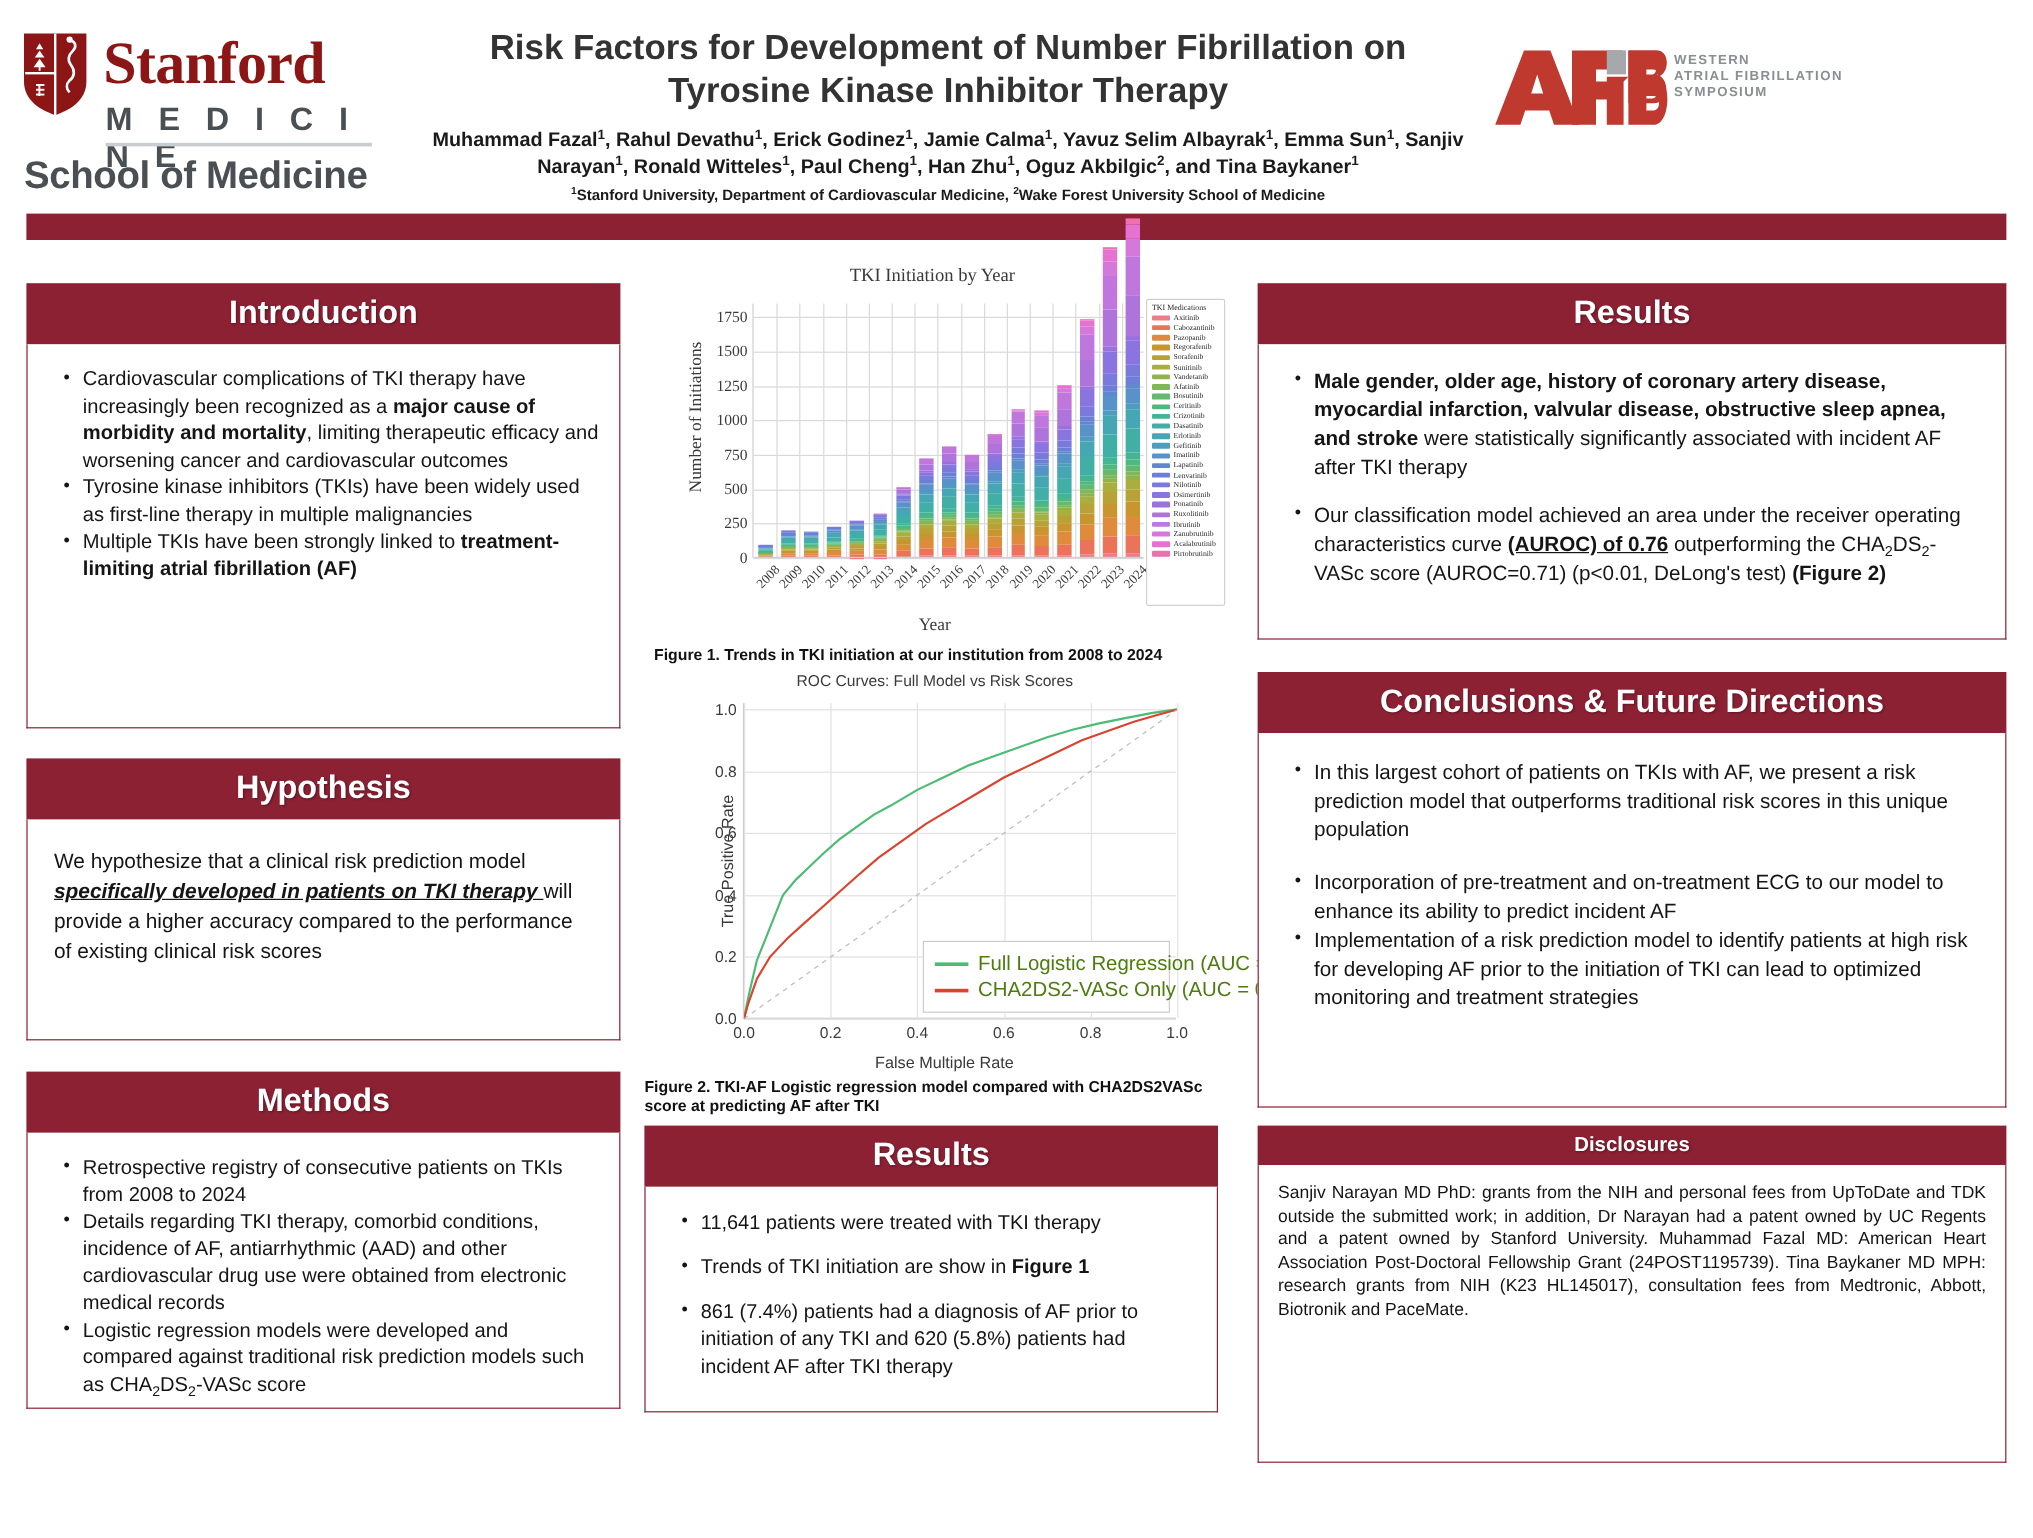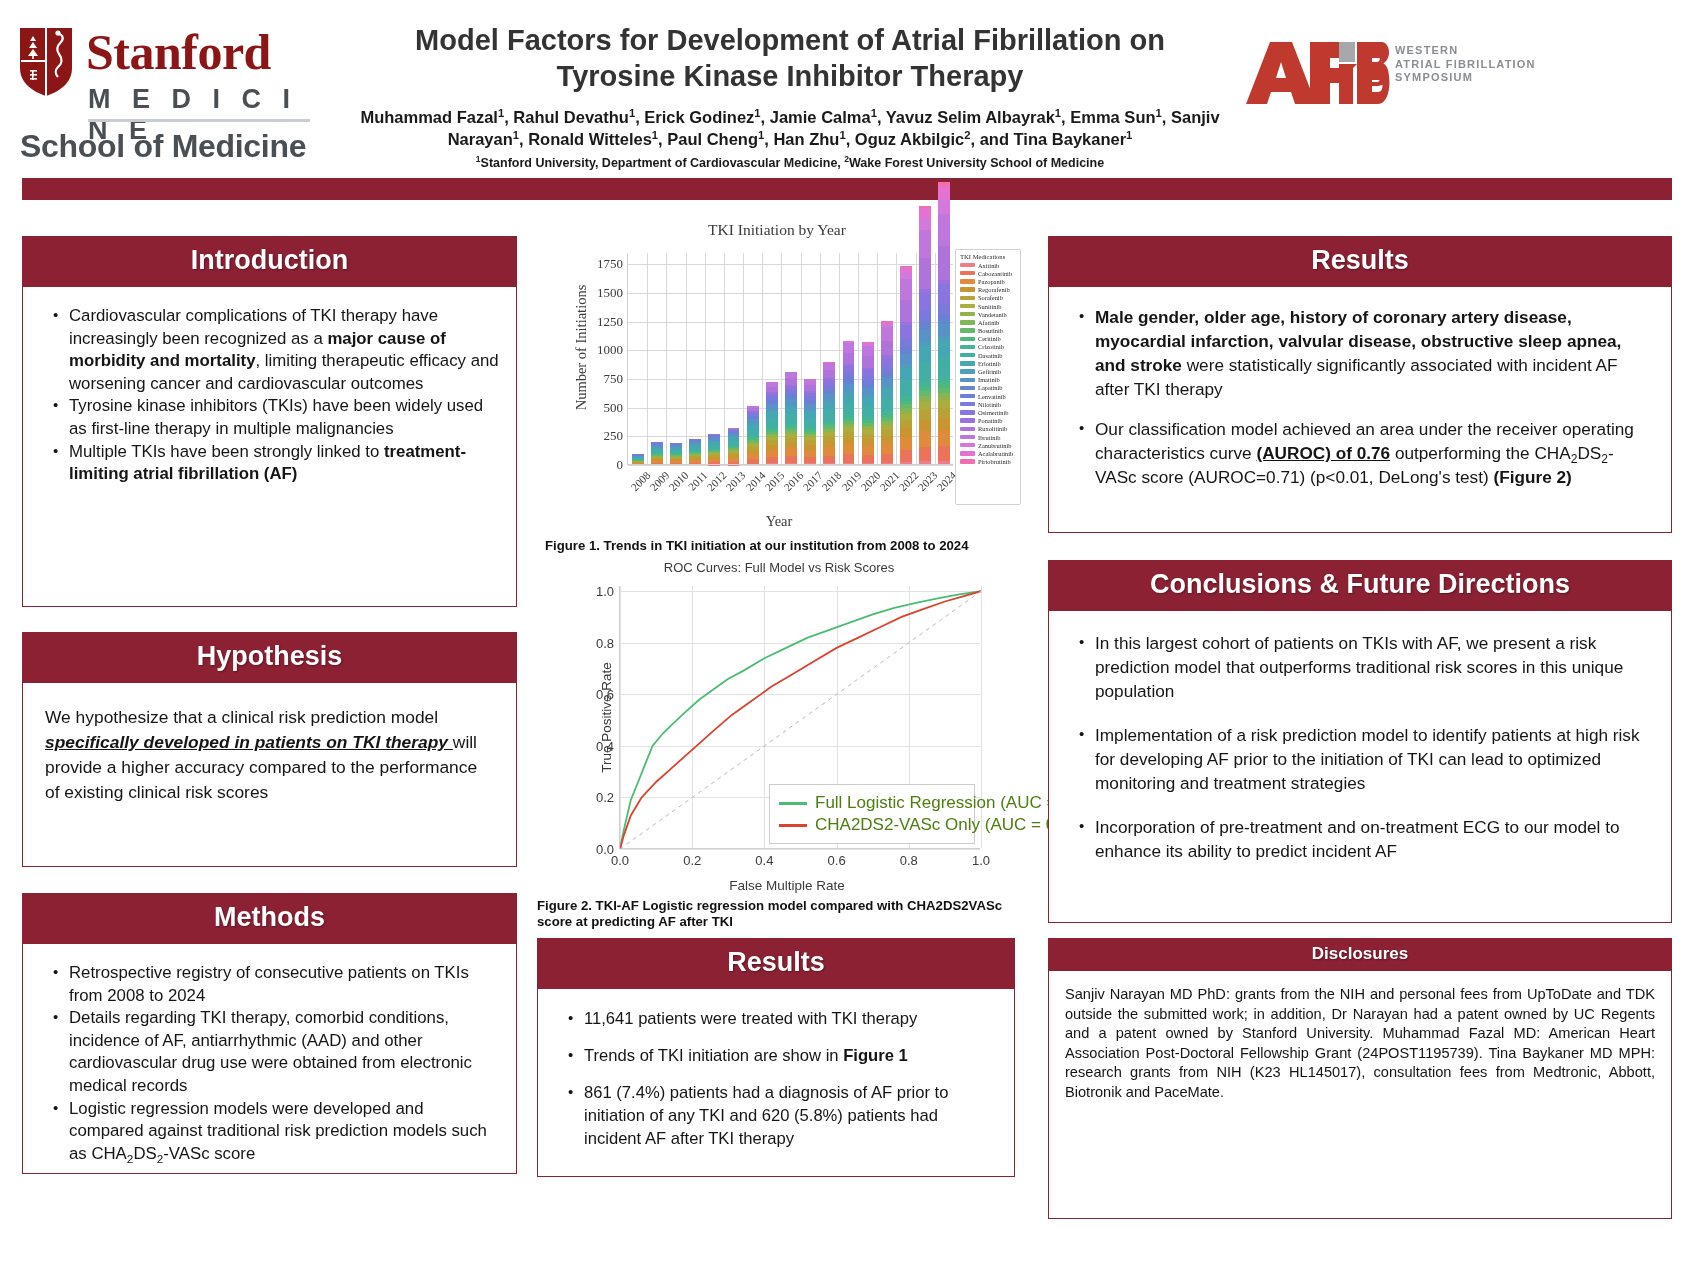--- a/index.html
+++ b/index.html
@@ -117,21 +117,21 @@
         </svg>
       </div>
       <div class="stanford-word">Stanford</div>
       <div class="medicine-word">M E D I C I N E</div>
       <div class="rule"></div>
       <div class="school-word">School of Medicine</div>
     </div>
 
     <div class="title-block">
       <div class="ptitle">
-        <span>Model Factors for Development of Atrial Fibrillation on</span><br>
+        <span>Risk Factors for Development of Number Fibrillation on</span><br>
         <span>Tyrosine Kinase Inhibitor Therapy</span>
       </div>
       <div class="pauthors">
         Muhammad Fazal<sup>1</sup>, Rahul Devathu<sup>1</sup>, Erick Godinez<sup>1</sup>, Jamie Calma<sup>1</sup>, Yavuz Selim Albayrak<sup>1</sup>, Emma Sun<sup>1</sup>, Sanjiv
         Narayan<sup>1</sup>, Ronald Witteles<sup>1</sup>, Paul Cheng<sup>1</sup>, Han Zhu<sup>1</sup>, Oguz Akbilgic<sup>2</sup>, and Tina Baykaner<sup>1</sup>
       </div>
       <div class="paffil">
         <sup>1</sup>Stanford University, Department of Cardiovascular Medicine, <sup>2</sup>Wake Forest University School of Medicine
       </div>
     </div>
@@ -817,22 +817,22 @@
         <li>Our classification model achieved an area under the receiver operating characteristics curve <b><u>(AUROC) of 0.76</u></b> outperforming the CHA<sub>2</sub>DS<sub>2</sub>-VASc score (AUROC=0.71) (p&lt;0.01, DeLong's test) <b>(Figure 2)</b></li>
       </ul>
     </div>
   </div>
 
   <div class="panel" style="left:1048px;top:560px;width:624px;">
     <div class="panel-head big">Conclusions &amp; Future Directions</div>
     <div class="panel-body" style="height:312px;padding:20px 12px 0 0;">
       <ul class="bul txt" style="font-size:17.2px;line-height:24px;">
         <li style="margin-bottom:20px;">In this largest cohort of patients on TKIs with AF, we present a risk prediction model that outperforms traditional risk scores in this unique population</li>
+        <li>Incorporation of pre-treatment and on-treatment ECG to our model to enhance its ability to predict incident AF</li>
         <li style="margin-bottom:20px;">Implementation of a risk prediction model to identify patients at high risk for developing AF prior to the initiation of TKI can lead to optimized monitoring and treatment strategies</li>
-        <li>Incorporation of pre-treatment and on-treatment ECG to our model to enhance its ability to predict incident AF</li>
       </ul>
     </div>
   </div>
 
   <div class="panel" style="left:537px;top:938px;width:478px;">
     <div class="panel-head big">Results</div>
     <div class="panel-body" style="height:188px;padding:18px 12px 0 0;">
       <ul class="bul txt" style="font-size:16.6px;line-height:23px;">
         <li style="margin-bottom:14px;">11,641 patients were treated with TKI therapy</li>
         <li style="margin-bottom:14px;">Trends of TKI initiation are show in <b>Figure 1</b></li>

